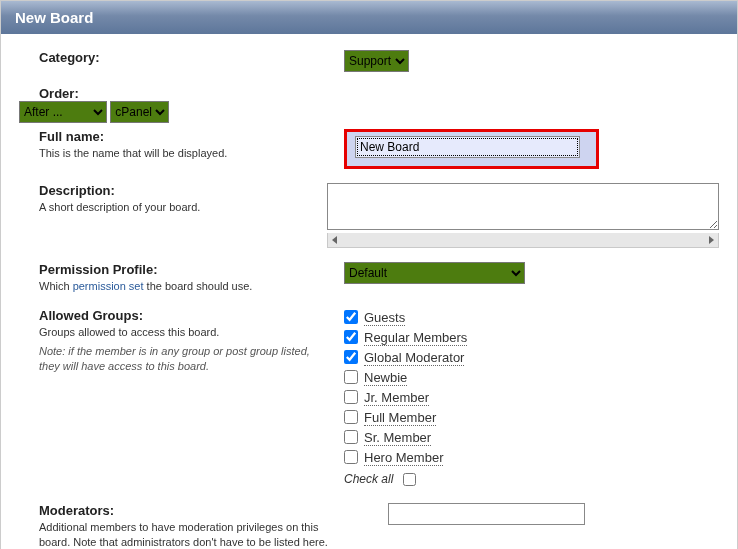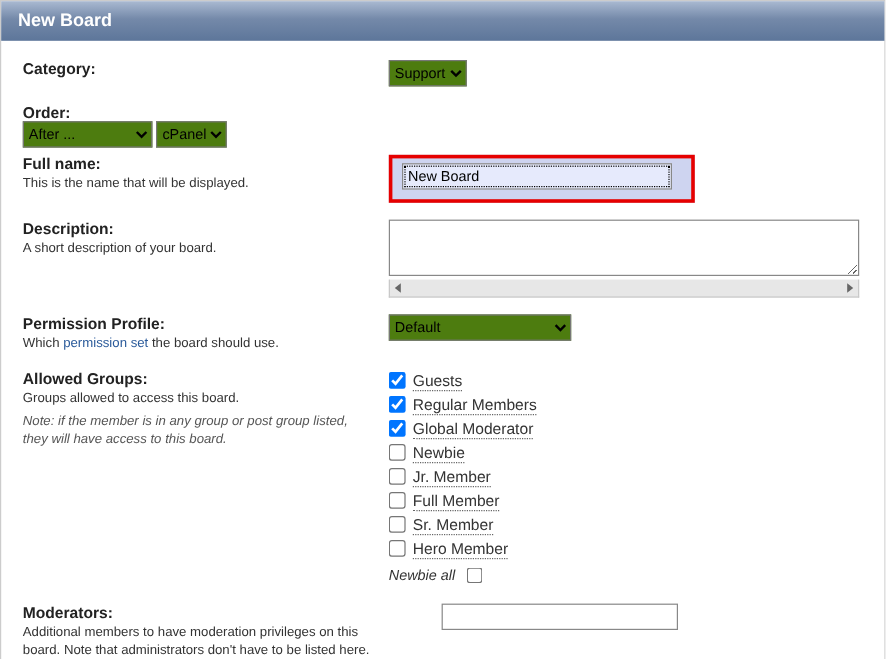--- a/index.html
+++ b/index.html
@@ -25,20 +25,21 @@
     padding: 16px 18px 20px;
   }
   .row {
     display: flex;
     margin-bottom: 14px;
   }
   .row.tight { margin-bottom: 6px; flex-direction: column; }
   .left-col {
     width: 305px;
     padding-right: 12px;
+    margin-left: 20px;
   }
   .right-col {
     flex: 1;
   }
   .field-label {
     font-weight: bold;
     font-size: 13px;
     color: #222;
   }
   .field-help {
@@ -111,21 +112,21 @@
     border-bottom: 4px solid transparent;
   }
   .scrollbar-fake::before {
     left: 4px;
     border-right: 5px solid #666;
   }
   .scrollbar-fake::after {
     right: 4px;
     border-left: 5px solid #666;
   }
-  .perm-select { width: 152px; }
+  .perm-select { width: 181px; }
   .group-list {  }
   .group-item {
     display: flex;
     align-items: flex-end;
     margin-bottom: 2px;
     font-family: Arial, sans-serif;
   }
   .group-item input[type=checkbox] {
     margin: 2px 6px 2px 0;
     width: 14px; height: 14px;
@@ -166,21 +167,21 @@
           <option>Support</option>
         </select>
       </div>
     </div>
 
     <div class="row tight">
       <div class="left-col">
         <div class="field-label">Order:</div>
       </div>
       <div class="right-col">
-        <select style="width:108px;">
+        <select style="width:88px;">
           <option>After ...</option>
         </select>
         <select>
           <option>cPanel</option>
         </select>
       </div>
     </div>
 
     <div class="row">
       <div class="left-col">
@@ -254,21 +255,21 @@
             <div class="group-item">
               <input type="checkbox" style="">
               <label>Sr. Member</label>
             </div>
             <div class="group-item">
               <input type="checkbox" style="">
               <label>Hero Member</label>
             </div>
           </div>
         <div class="check-all">
-          <span class="check-all-label">Newbie all</span>
+          <span class="check-all-label">Check all</span>
           <input type="checkbox" style="">
         </div>
       </div>
     </div>
 
     <div class="row" style="margin-bottom:0;gap:44px;">
       <div class="left-col">
         <div class="field-label">Moderators:</div>
         <div class="field-help">Additional members to have moderation privileges on this board. Note that administrators don't have to be listed here.</div>
       </div>

